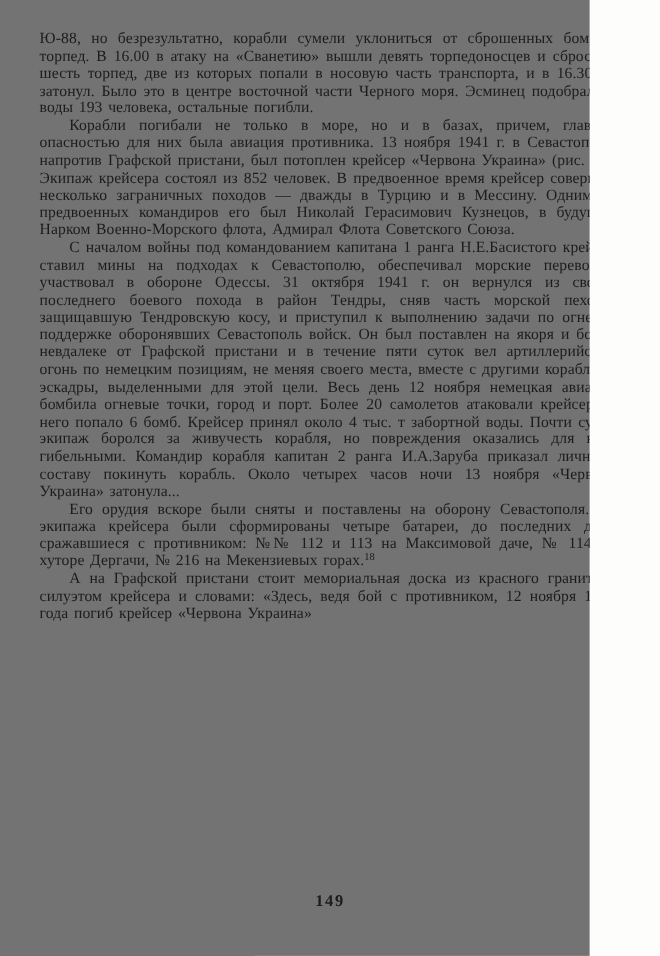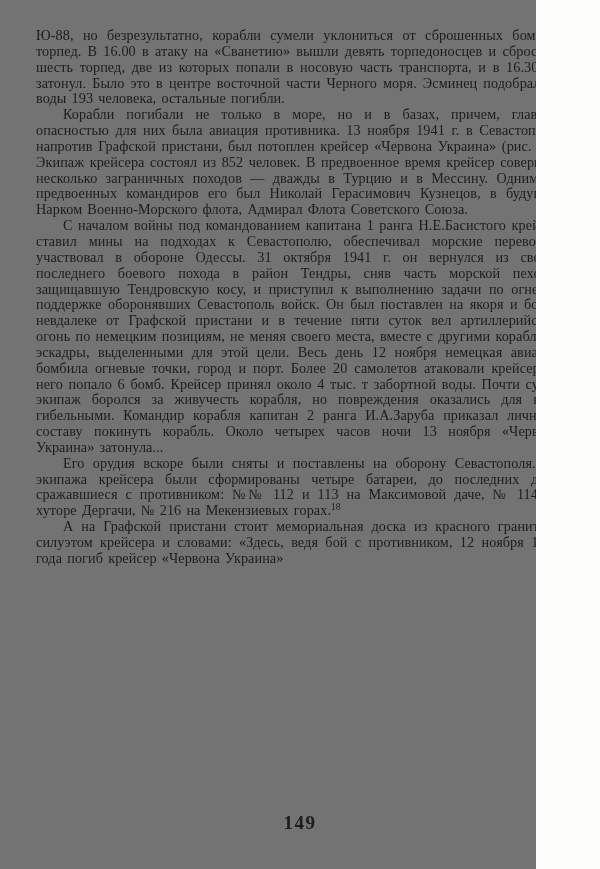--- a/index.html
+++ b/index.html
@@ -41,21 +41,21 @@
     vertical-align: super;
     letter-spacing: 0;
     margin-top: 48px;
   }
   .page-number {
     position: absolute;
     top: 812px;
     left: 0;
     width: 600px;
     text-align: center;
-    font-size: 19px;
+    font-size: 15px;
     font-weight: bold;
     letter-spacing: 1.5px;
     color: #1c1c1c;
   }
 </style>
 </head>
 <body>
 
 <div class="page">
   <div class="text-block">

